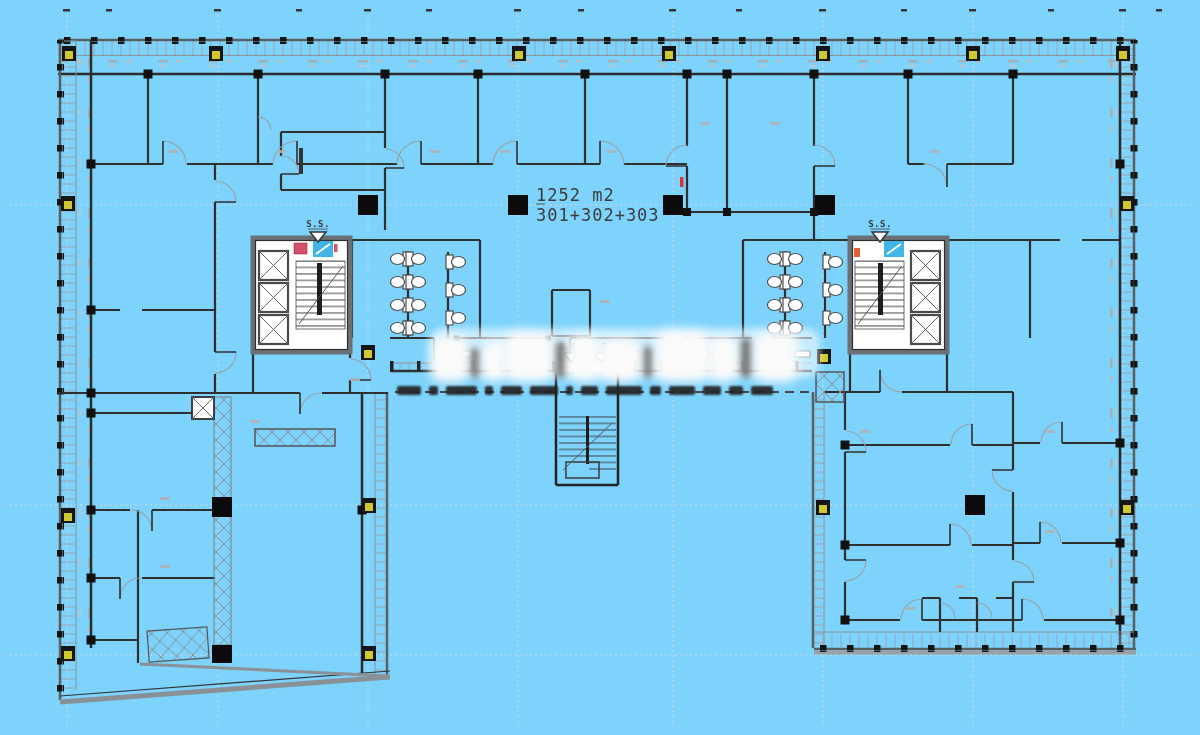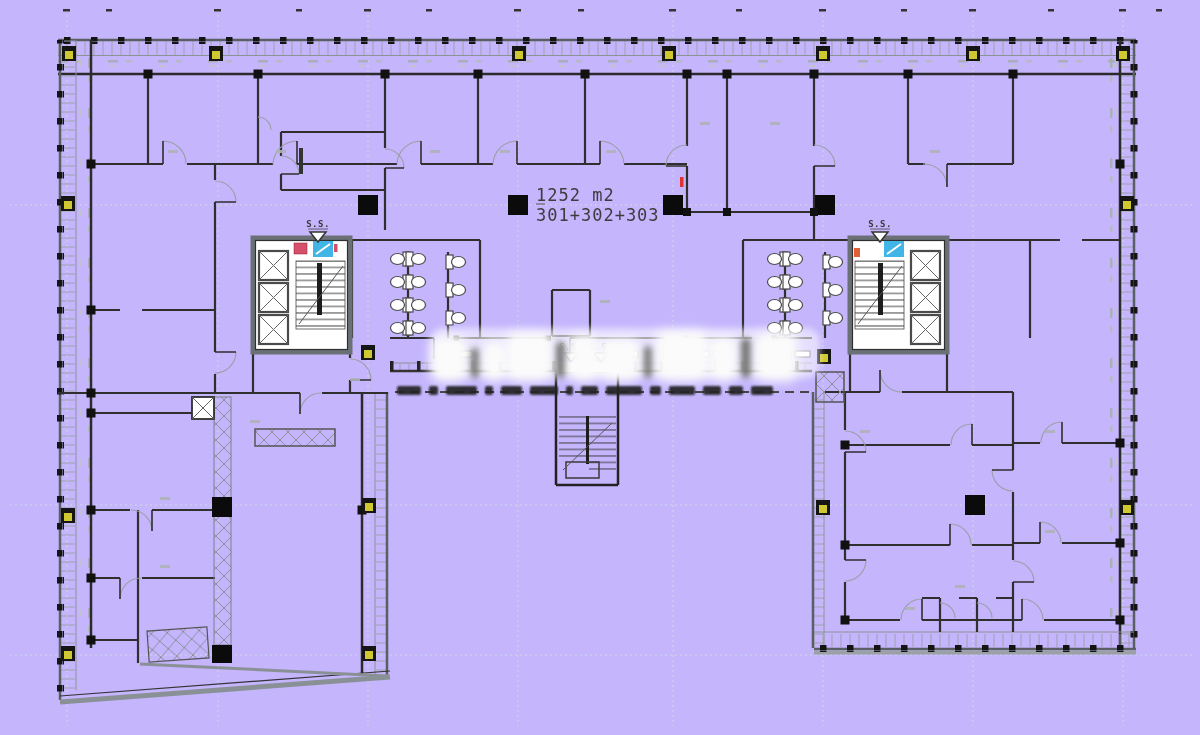--- a/index.html
+++ b/index.html
@@ -1,16 +1,16 @@
 <!DOCTYPE html>
 <html><head>
 <meta charset="utf-8">
 <style>
   html,body{margin:0;padding:0;background:#ffffff;}
-  .stage{position:relative;width:1200px;height:735px;background:#c4b5fd;overflow:hidden;
+  .stage{position:relative;width:1200px;height:735px;background:#7dd3fc;overflow:hidden;
          font-family:"DejaVu Sans","Liberation Sans",sans-serif;}
   svg{position:absolute;left:0;top:0;}
   .cad-big{font-family:"DejaVu Sans Mono","Liberation Mono",monospace;font-size:17px;fill:#3c3c3c;letter-spacing:1px;}
   .cad-ss{font-family:"DejaVu Sans Mono","Liberation Mono",monospace;font-size:9px;font-weight:bold;fill:#3a3a3a;letter-spacing:.5px;}
   
   .wm1{position:absolute;left:430px;top:328px;width:386px;height:50px;filter:blur(3.4px);
        background:rgba(255,255,255,.55);border-radius:14px;white-space:nowrap;display:flex;align-items:flex-end;gap:7px;padding-left:4px;}
   .wm1 i{display:inline-block;border-radius:7px;background:#fbfbfb;
          box-shadow:0 0 10px 4px rgba(255,255,255,.95),0 0 3px rgba(90,90,90,.65);}
   .wm1 i.d{background:#6d6d6d;box-shadow:0 0 6px rgba(255,255,255,.9);}

